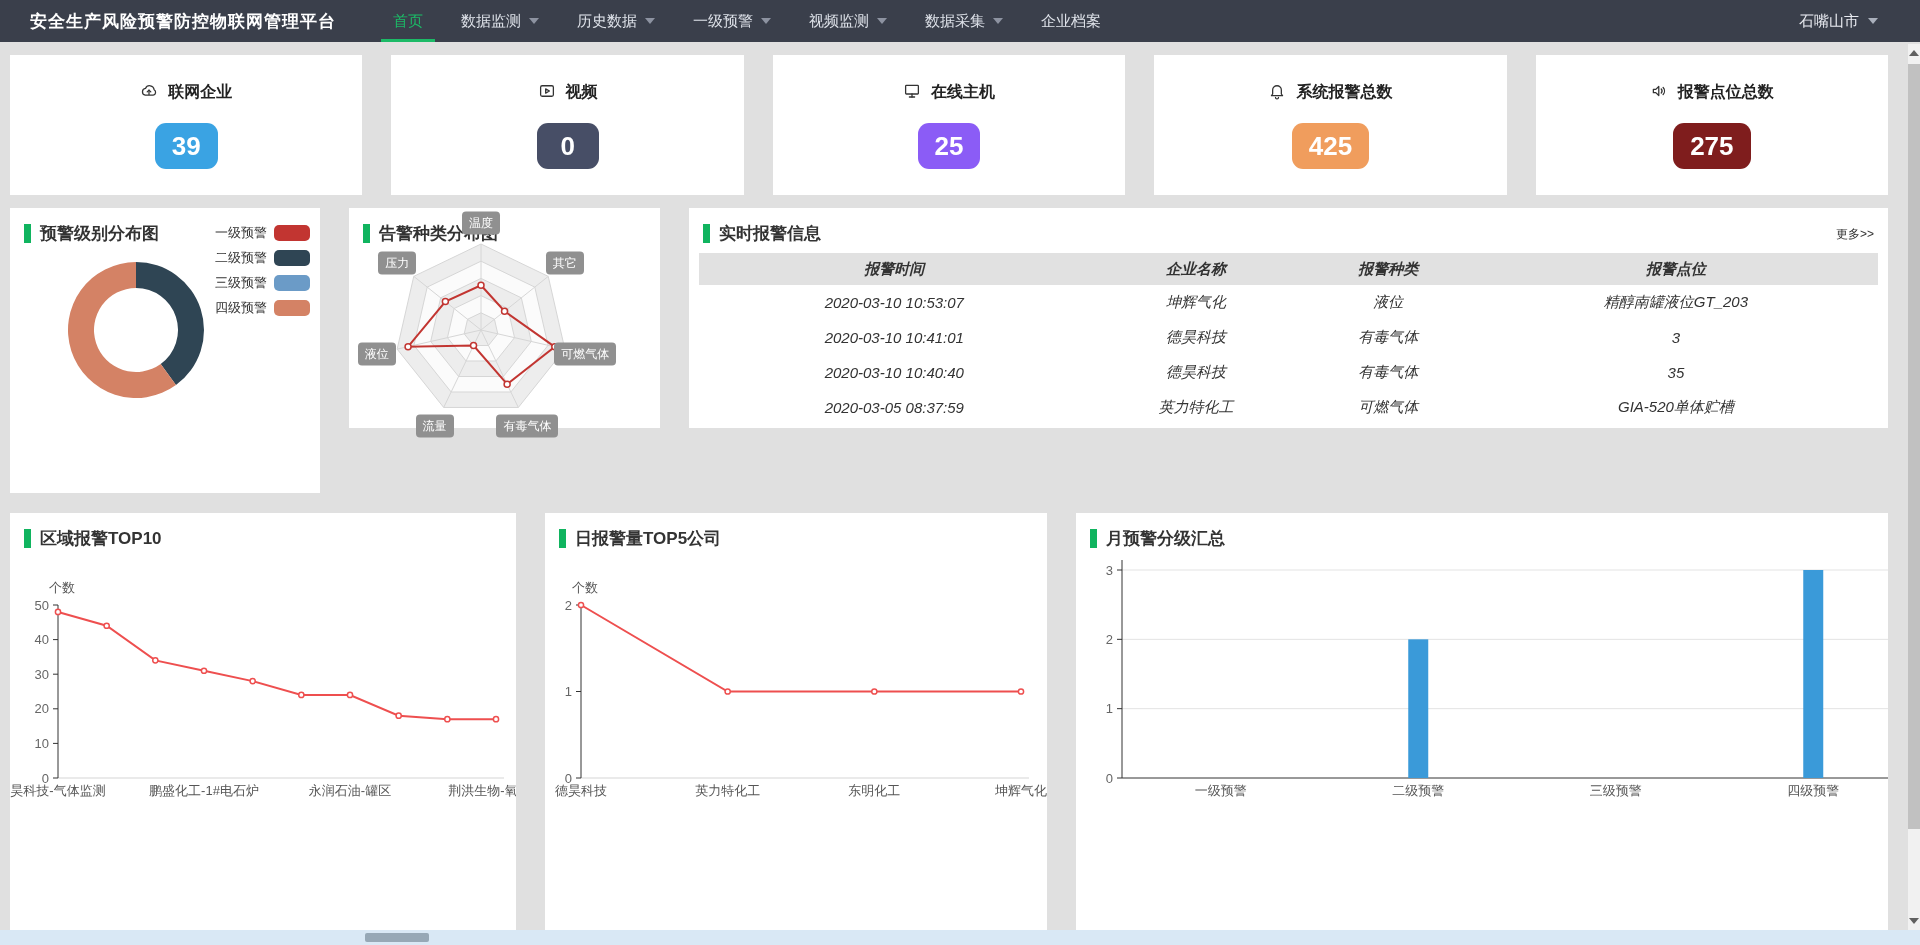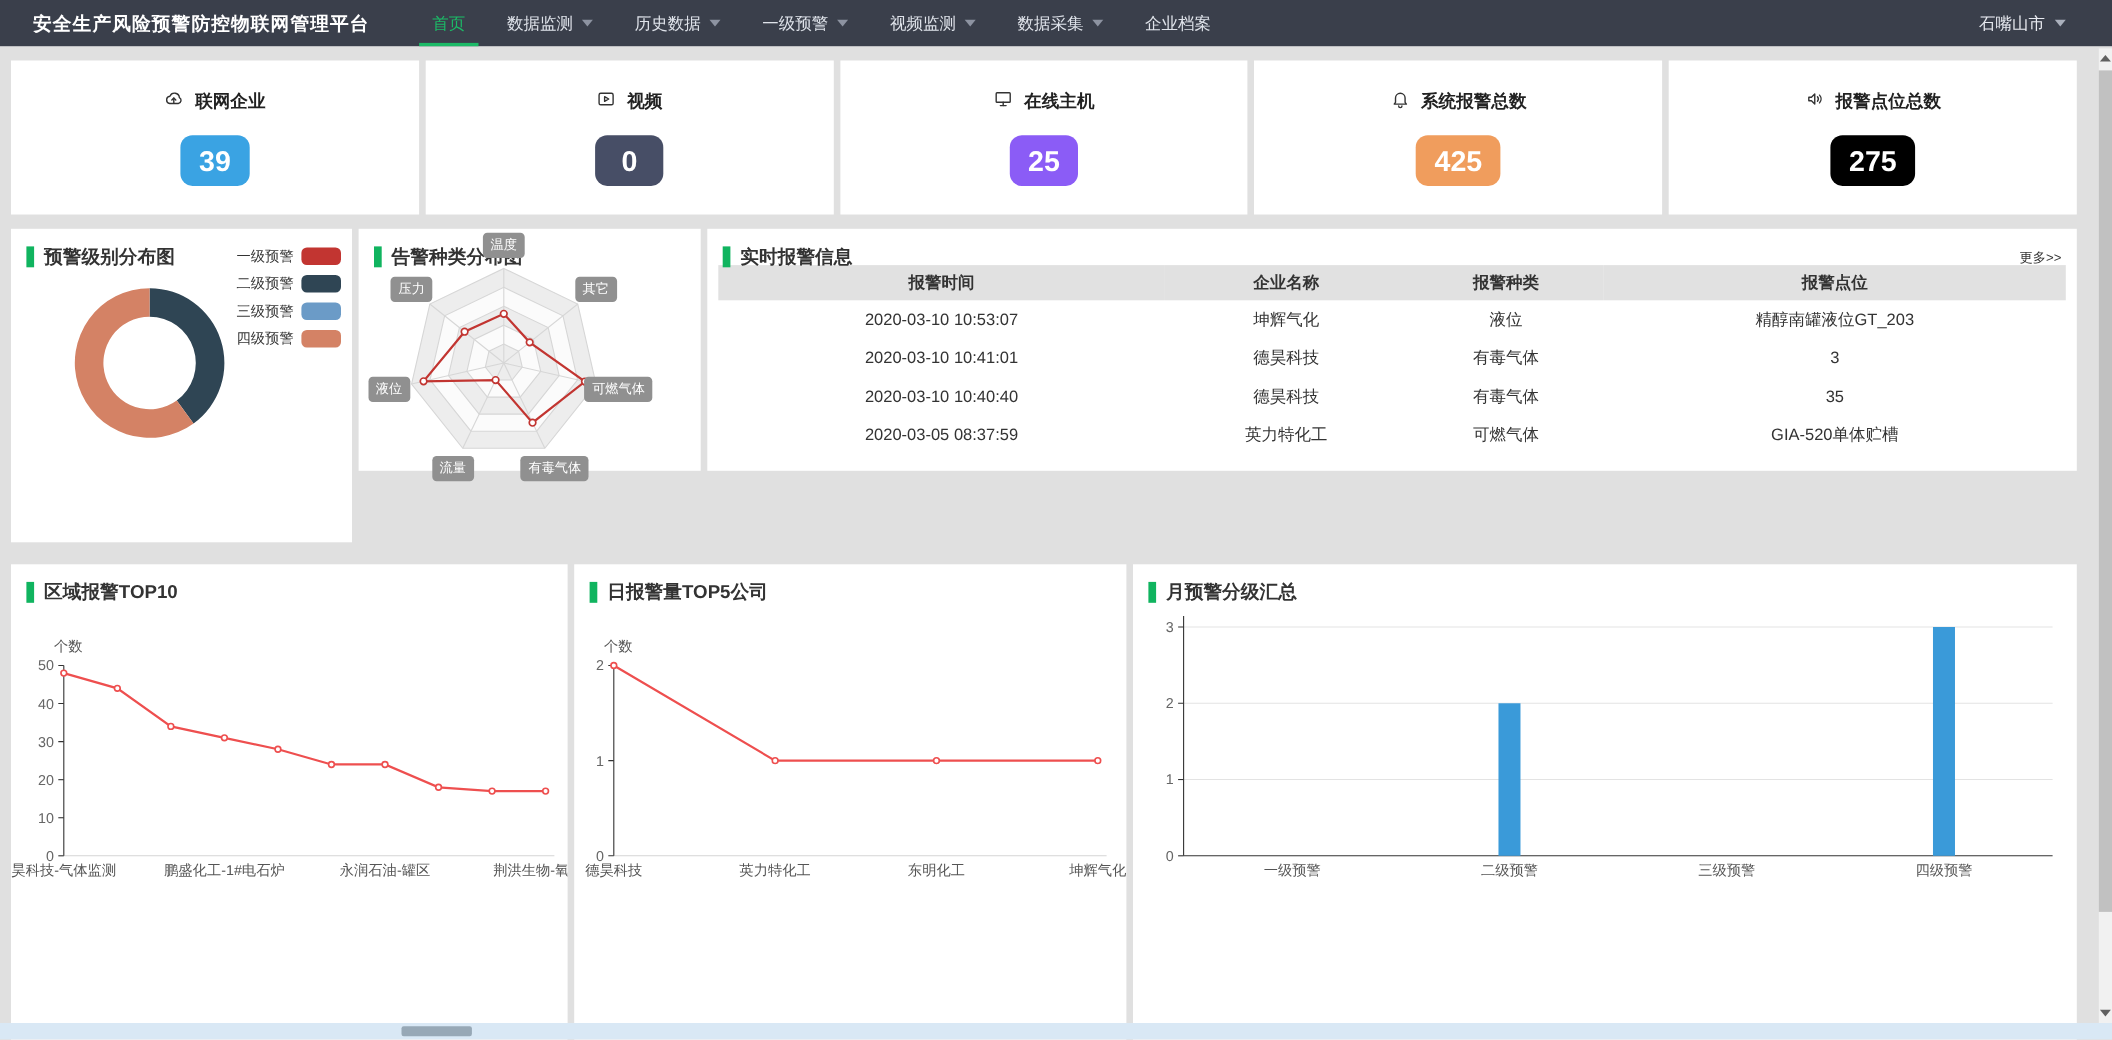--- a/index.html
+++ b/index.html
@@ -15,21 +15,21 @@
   .nav-title{color:#ffffff;font-size:17px;font-weight:bold;margin-left:30px;letter-spacing:1px;}
   .nav-items{display:flex;height:100%;margin-left:38px;}
   .nav-item{display:flex;align-items:center;gap:8px;padding:0 19px;color:#dfe3ea;font-size:15px;position:relative;cursor:pointer;}
   .nav-item.active{color:#1cba67;}
   .nav-item.active::after{content:"";position:absolute;left:7px;right:7px;bottom:0;height:3px;background:#1cba67;}
   .caret{width:0;height:0;border-left:5px solid transparent;border-right:5px solid transparent;border-top:6px solid #8d93a1;}
   .nav-region{margin-left:auto;margin-right:42px;display:flex;align-items:center;gap:9px;color:#e8eaf0;font-size:15px;cursor:pointer;}
   .nav-region .caret{border-top-color:#aab0bc;}
   
   .content{position:absolute;top:42px;left:0;width:1898px;padding:13px 10px 0 10px;box-sizing:border-box;}
-  .row{display:flex;gap:6px;}
+  .row{display:flex;gap:29px;}
   .row2{margin-top:13px;}
   .row3{margin-top:20px;}
   .card{background:#ffffff;position:relative;box-sizing:border-box;}
   
   .stat-card{flex:1;height:140px;display:flex;flex-direction:column;align-items:center;justify-content:center;gap:19px;}
   .stat-head{display:flex;align-items:center;gap:10px;font-size:16px;font-weight:bold;color:#222;}
   .stat-head svg{width:18px;height:18px;stroke:#333;fill:none;stroke-width:1.7;stroke-linecap:round;stroke-linejoin:round;}
   .stat-badge{min-width:28px;padding:10px 17px;border-radius:11px;color:#fff;font-size:26px;font-weight:bold;text-align:center;line-height:1;}
   
   .panel-title{position:absolute;top:14px;left:14px;display:flex;align-items:center;gap:9px;font-size:17px;font-weight:bold;color:#333;z-index:2;}
@@ -38,21 +38,21 @@
   
   .donut-card{width:310px;height:285px;text-align:center;}
   .radar-card{width:311px;height:220px;}
   .alarm-card{flex:1;height:220px;}
   .legend{position:absolute;top:16px;right:10px;display:flex;flex-direction:column;gap:7px;z-index:2;}
   .legend-row{display:flex;align-items:center;justify-content:flex-end;gap:7px;font-size:13px;color:#333;}
   .legend-swatch{width:36px;height:16px;border-radius:5px;}
   .chart-abs{position:absolute;left:0;top:0;}
   .chip{position:absolute;background:#909090;color:#fff;font-size:12px;padding:3px 7px;border-radius:4px;transform:translate(-50%,-50%);white-space:nowrap;z-index:2;}
   
-  .alarm-table{position:absolute;top:33px;left:10px;right:10px;}
+  .alarm-table{position:absolute;top:45px;left:10px;right:10px;font-style:italic;}
   .alarm-table table{width:100%;border-collapse:collapse;}
   .alarm-table thead tr{background:#e1e1e1;}
   .alarm-table th{height:30px;font-size:15px;color:#333;font-weight:bold;text-align:center;}
   .alarm-table td{height:33px;text-align:center;font-size:15px;color:#333;}
   
   .top10-card{width:506px;height:465px;overflow:hidden;}
   .top5-card{width:502px;height:465px;overflow:hidden;}
   .monthly-card{flex:1;height:465px;overflow:hidden;}
   
   .scrollbar{position:absolute;top:44px;right:0;width:12px;height:886px;background:#f1f1f1;z-index:6;}
@@ -149,21 +149,21 @@
       </div>
       <div class="card stat-card">
         <div class="stat-head">
           <span><svg viewBox="0 0 24 24" width="18" height="18">
               <path d="M4.5 9.8v4.4h3.2l4 3.8V6l-4 3.8z"></path>
               <path d="M15 9.3a4.2 4.2 0 0 1 0 5.4"></path>
               <path d="M17.5 7.3a7 7 0 0 1 0 9.4"></path>
             </svg></span>
           <span>报警点位总数</span>
         </div>
-        <div class="stat-badge" style="background: #000000;">275</div>
+        <div class="stat-badge" style="background: #7f1d1d;">275</div>
       </div>
     </div>
 
   <div class="row row2">
     <div class="card donut-card">
       <div class="panel-title">
         <span class="marker"></span>
         <span>预警级别分布图</span>
       </div>
       <div class="legend" id="donut-legend">

